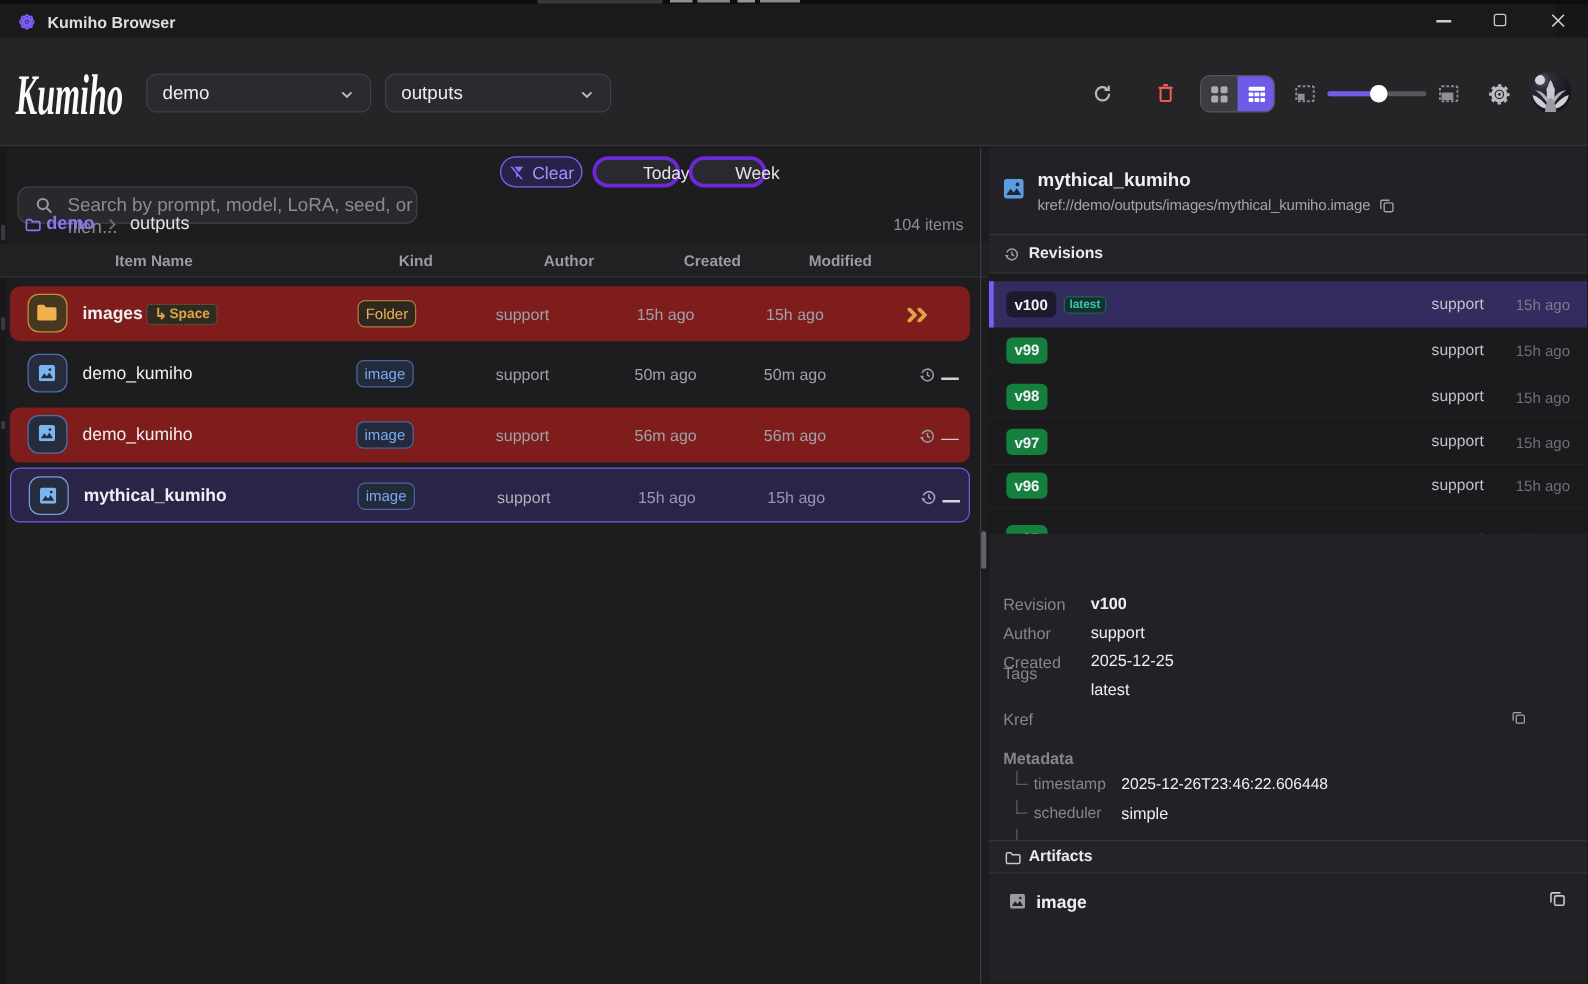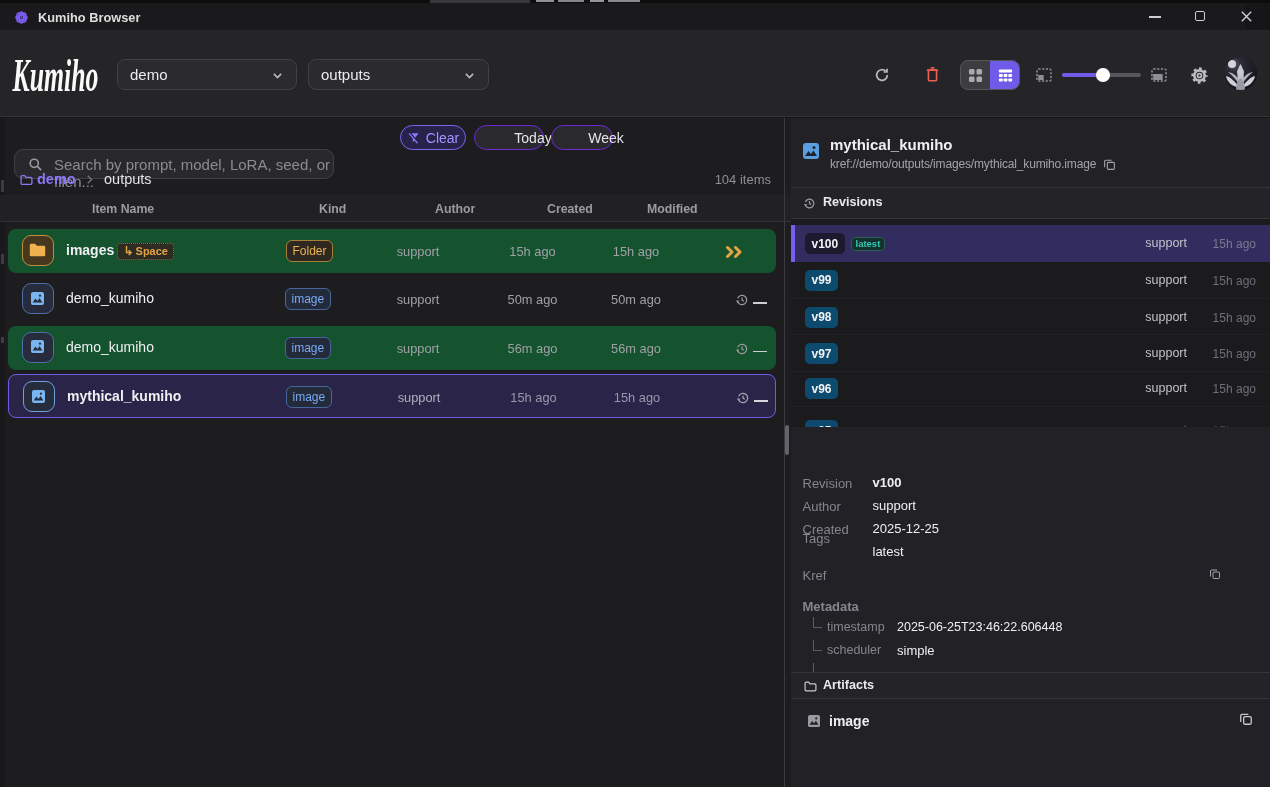--- a/index.html
+++ b/index.html
@@ -19,43 +19,43 @@
   .select svg { position:absolute; right:12px; top:9px; }
   
   #leftpanel { left:0; top:118px; width:791px; height:669px; background:#1d1d1f; }
   #rightpanel { left:791px; top:118px; width:479px; height:669px; background:#222226; }
   #divider { left:784px; top:118px; width:1.2px; height:669px; background:#3a3a40; }
   
   #searchbox { left:14px; top:5px; width:320px; height:30px; background:#29292d; border:1px solid #404046; border-radius:9px;margin-top:26px; }
   .pill { position:absolute; top:7px; height:25px; border-radius:13px; display:flex; align-items:center; justify-content:center; gap:5px;
           font-size:14px; }
   .pill.purple { border:1px solid #7a66f0; background:#27224a; color:#a292ff; }
-  .pill.grey { border:1px solid #6d28d9; background:#2a2a2e; color:#e4e4e8;gap:48px; }
+  .pill.grey { border:3px solid #6d28d9; background:#2a2a2e; color:#e4e4e8;gap:48px; }
   
   .crumb { font-size:14.5px; }
   
   .th { position:absolute; top:0; color:#9b9ba3; font-size:12.3px; font-weight:bold;padding-left:36px; }
   
   .row { position:absolute; left:8px; width:768px; height:44px; border-radius:8px; }
-  .row.alt { background:#14532d; }
+  .row.alt { background:#7f1d1d; }
   .row.sel { background:#2b2449; border:1px solid #6e5ce4; }
   .tile { position:absolute; left:14px; top:6px; width:32px; height:31px; border-radius:9px; }
   .tile.folder { background:#46381f; border:1.5px solid #c28e3e; }
   .tile.img { background:#272c3c; border:1.5px solid #4e6ea8; }
   .rname { position:absolute; left:58px; top:13px; font-size:14px; color:#efeff2; }
   .kbadge { position:absolute; top:11px; font-size:12px; border-radius:6px; padding:3px 5.5px; }
   .kbadge.folder { left:278px; color:#eab257; border:1px solid #a97f37; background:#2e2820; }
   .kbadge.image { left:277px; color:#79aaf2; border:1px solid #49669c; background:#232a3a; }
   .ccell { position:absolute; top:15px; font-size:12.8px; color:#a0a0a8; text-align:center; }
   
   .sechead { position:absolute; left:0; width:479px; background:#242428; border-bottom:1px solid #343439; }
   .sechead .t { position:absolute; left:32px; font-weight:bold; font-size:12.6px; color:#eaeaee; }
   .ilabel { position:absolute; left:11.5px; color:#85858d; font-size:13px; }
   .ivalue { position:absolute; left:81.5px; color:#efeff2; font-size:13px; }
-  .vchip { position:absolute; left:14px; top:8px; height:21px; border-radius:5px; background:#0c4a6e;
+  .vchip { position:absolute; left:14px; top:8px; height:21px; border-radius:5px; background:#15803d;
            color:#f2f2f4; font-weight:bold; font-size:12px; display:flex; align-items:center; padding:0 6.5px; }
   .rrev { position:absolute; left:0; width:479px; height:36.75px; }
   .rsupport { position:absolute; right:83px; top:11px; font-size:12.5px; color:#c2c2ca; }
   .rago { position:absolute; right:14px; top:12px; font-size:12px; color:#6f6f7a; }
 </style>
 </head>
 <body>
 
 <div class="abs" id="sliver">
   <div class="abs" style="left:430px;top:0;width:100px;height:3px;background:#38383a"></div>
@@ -387,21 +387,21 @@
       <div class="ivalue" style="top:83px">latest</div>
     <div class="ilabel" style="top:107px">Kref</div>
     <svg class="abs" style="left:418px;top:107px" width="12" height="12" viewBox="0 0 24 24" fill="none" stroke="#a3a3ab" stroke-width="2">
         <rect x="8" y="8" width="13" height="13" rx="2"></rect>
         <path d="M16 4 L5 4 a2 2 0 0 0 -2 2 L3 17"></path>
       </svg>
     <div class="ilabel" style="top:138px;font-weight:bold">Metadata</div>
     <div class="abs" style="left:22px;top:156px;width:9px;height:11px;border-left:1.5px solid #5c5c64;border-bottom:1.5px solid #5c5c64"></div>
     <div class="ilabel" style="left:36px;top:501px"></div>
     <div class="ilabel" style="left:36px;top:159px;font-size:12.5px">timestamp</div>
-    <div class="ivalue" style="left:106px;top:159px;font-size:12.5px">2025-06-25T23:46:22.606448</div>
+    <div class="ivalue" style="left:106px;top:159px;font-size:12.5px">2025-12-26T23:46:22.606448</div>
     <div class="abs" style="left:22px;top:179px;width:9px;height:11px;border-left:1.5px solid #5c5c64;border-bottom:1.5px solid #5c5c64"></div>
     <div class="ilabel" style="left:36px;top:182px;font-size:12.5px">scheduler</div>
     <div class="ivalue" style="left:106px;top:182px">simple</div>
     <div class="abs" style="left:22px;top:202px;width:9px;height:9px;border-left:1.5px solid #5c5c64"></div>
   </div>
 
   <div class="sechead" style="top:554px;height:27px;border-top:1px solid #343439">
     <svg class="abs" style="left:13px;top:8px" width="13" height="11" viewBox="0 0 24 20" fill="none" stroke="#c9c9cd" stroke-width="2.2">
         <path d="M2 4 a2 2 0 0 1 2-2 L8.5 2 L11 5 L20 5 a2 2 0 0 1 2 2 L22 16 a2 2 0 0 1 -2 2 L4 18 a2 2 0 0 1 -2-2 Z"></path>
       </svg>

